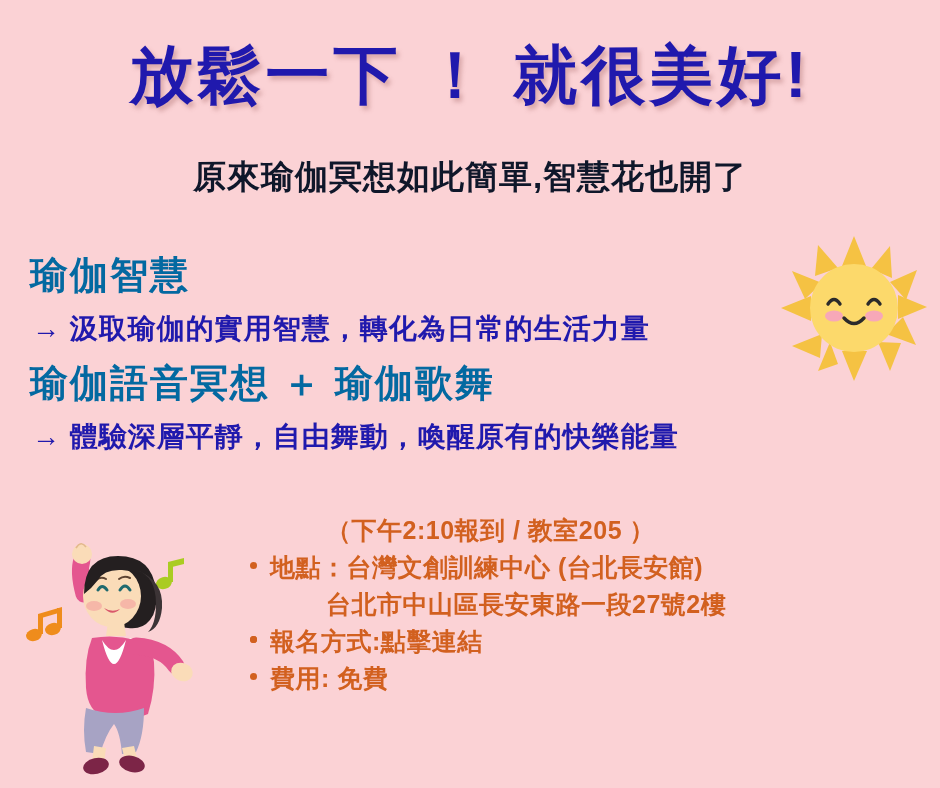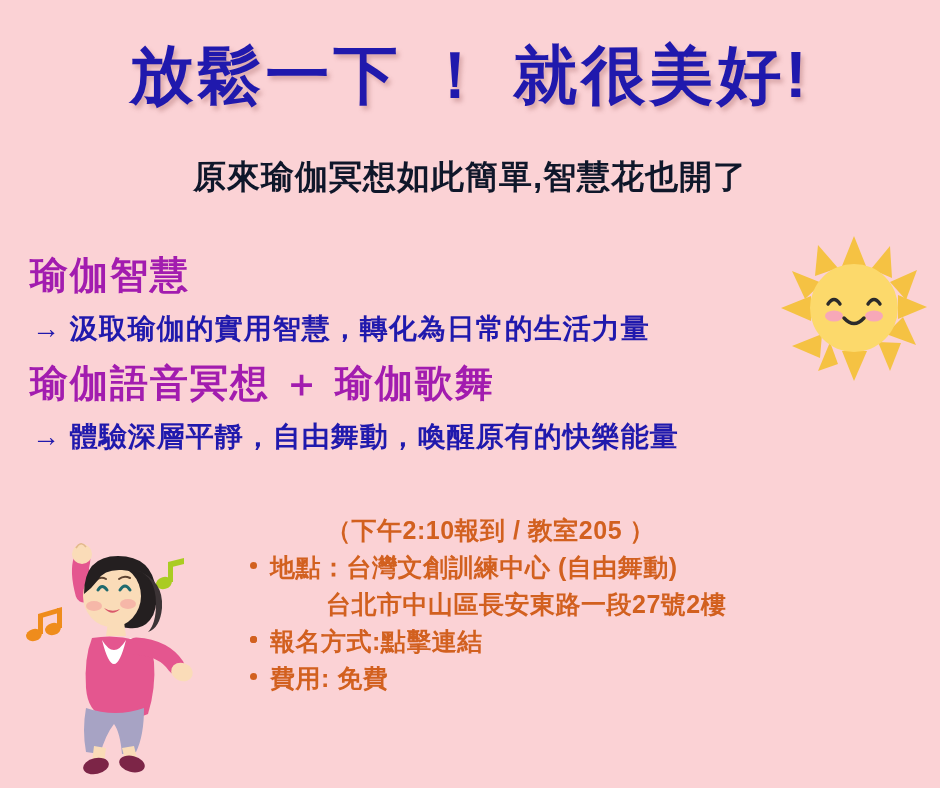--- a/index.html
+++ b/index.html
@@ -42,21 +42,21 @@
     color:#0f172a;
     white-space:nowrap;
   }
 
   .section-heading{
     position:absolute;
     left:30px;
     font-size:38px;
     font-weight:700;
     letter-spacing:2px;
-    color:#a21caf;
+    color:#0369a1;
     white-space:nowrap;
   }
   .section-heading.h1{top:250px;}
   .section-heading.h2{top:358px;}
 
   .section-line{
     position:absolute;
     left:32px;
     font-size:28px;
     font-weight:700;
@@ -209,21 +209,21 @@
 
   <div class="details">
 
 
     <div class="cont">
       <span>（下午2:10報到 / 教室205 ）</span>
     </div>
 
     <div class="row">
       <span class="dot"></span>
-      <span>地點：台灣文創訓練中心 (自由舞動)</span>
+      <span>地點：台灣文創訓練中心 (台北長安館)</span>
     </div>
 
     <div class="cont">
       <span>台北市中山區長安東路一段27號2樓</span>
     </div>
 
     <div class="row">
       <span class="dot"></span>
     </div>
 

